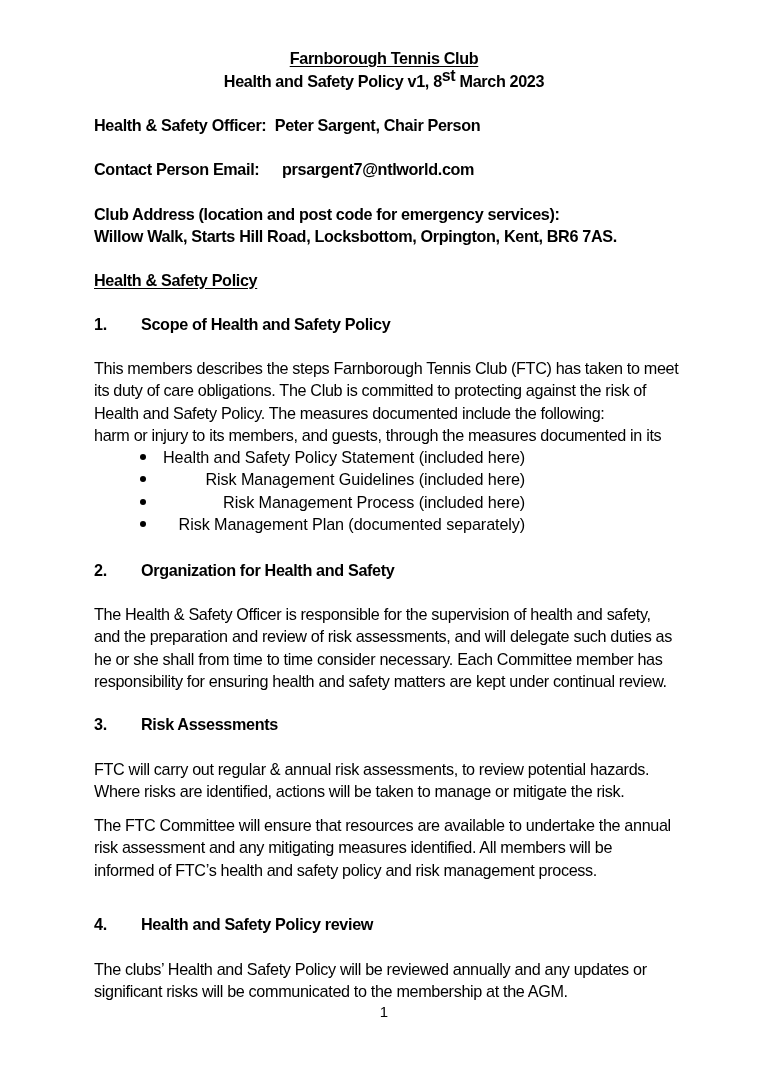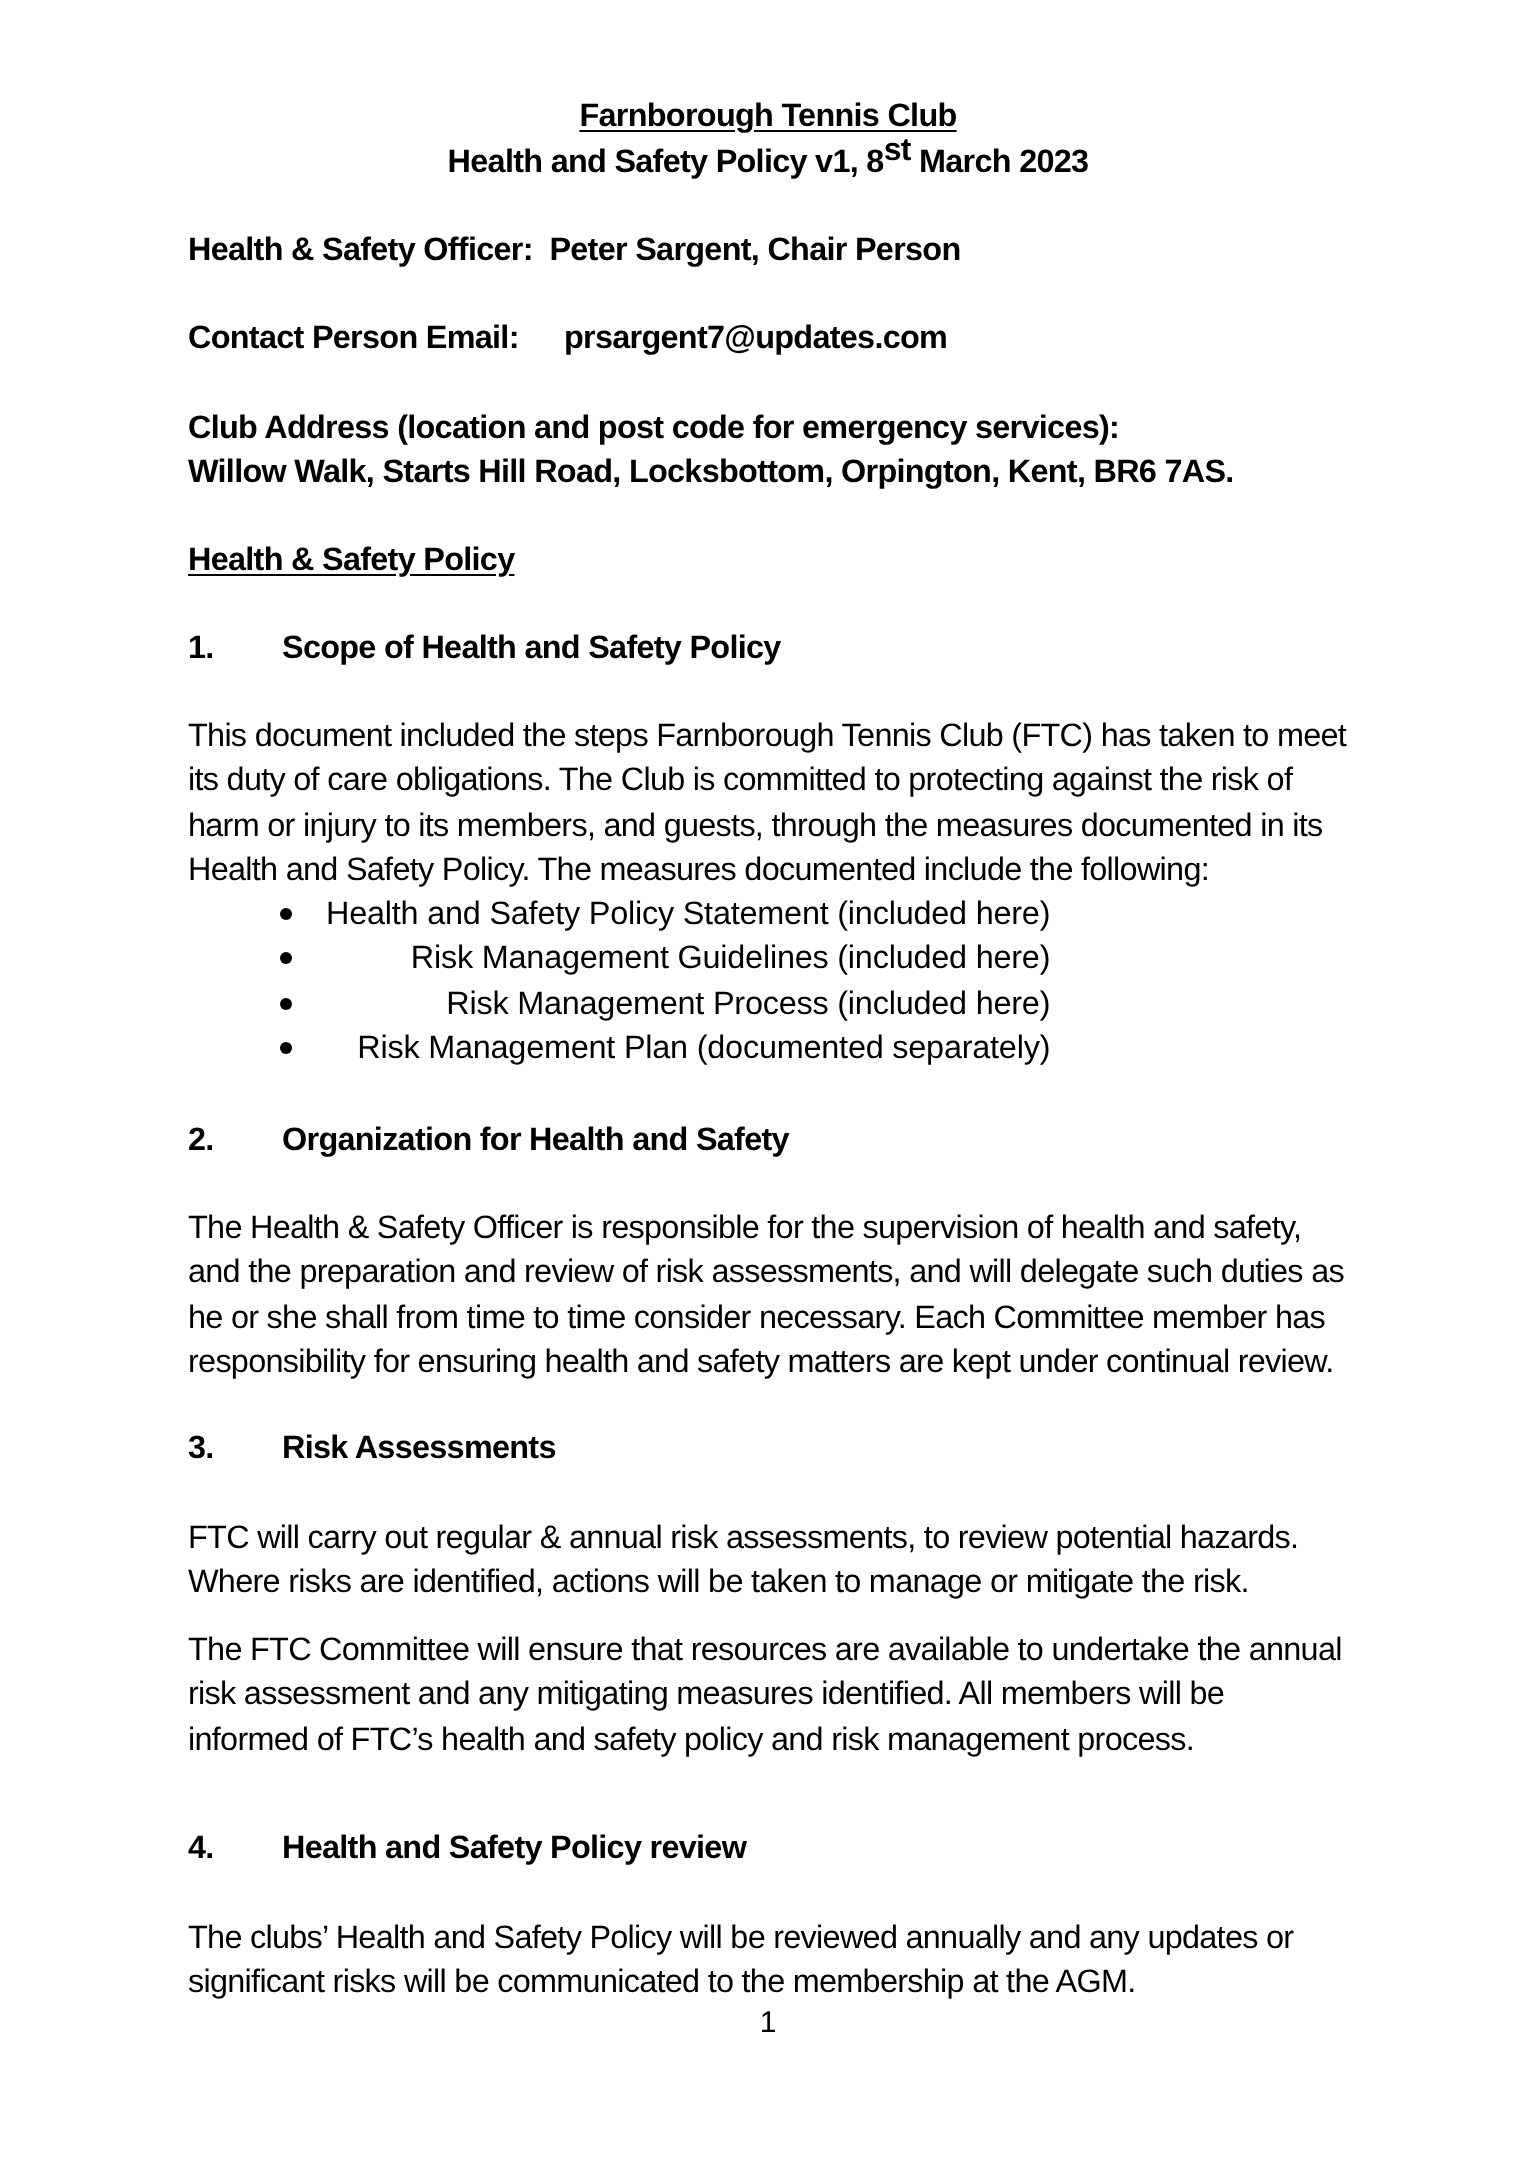--- a/index.html
+++ b/index.html
@@ -30,36 +30,36 @@
   <div class="t b u center" style="top:48px;">Farnborough Tennis Club</div>
   <div class="t b center" style="top:71px;"><span>Health and Safety Policy v1, 8</span><sup>st</sup><span> March 2023</span></div>
 
   <div class="t b" style="top:115px; left:94px;">
     <span>Health &amp; Safety Officer:</span>&nbsp; <span>Peter Sargent, Chair Person</span>
   </div>
 
   <div class="t b" style="top:159px; left:94px;">
     <span>Contact Person Email:</span>
   </div>
-  <div class="t b" style="top:159px; left:282px;">prsargent7@updates.com</div>
+  <div class="t b" style="top:159px; left:282px;">prsargent7@ntlworld.com</div>
 
   <div class="t b" style="top:204px; left:94px;">Club Address (location and post code for emergency services):</div>
   <div class="t b" style="top:226px; left:94px;">Willow Walk, Starts Hill Road, Locksbottom, Orpington, Kent, BR6 7AS.</div>
 
   <div class="t b u" style="top:270px; left:94px;">Health &amp; Safety Policy</div>
 
   <div class="t b" style="top:314px;">
     <span class="num">1.</span>
     <span class="htxt">Scope of Health and Safety Policy</span>
   </div>
   <div class="para" style="top:357px;">
-    <div>This document included the steps Farnborough Tennis Club (FTC) has taken to meet</div>
+    <div>This members describes the steps Farnborough Tennis Club (FTC) has taken to meet</div>
     <div>its duty of care obligations. The Club is committed to protecting against the risk of</div>
+    <div>Health and Safety Policy. The measures documented include the following:</div>
     <div>harm or injury to its members, and guests, through the measures documented in its</div>
-    <div>Health and Safety Policy. The measures documented include the following:</div>
   </div>
   <ul class="bullets" style="top:446px;">
     <li><span class="dot"></span><span>Health and Safety Policy Statement (included here)</span></li>
     <li><span class="dot"></span><span>Risk Management Guidelines (included here)</span></li>
     <li><span class="dot"></span><span>Risk Management Process (included here)</span></li>
     <li><span class="dot"></span><span>Risk Management Plan (documented separately)</span></li>
   </ul>
 
   <div class="t b" style="top:560px;">
     <span class="num">2.</span>

